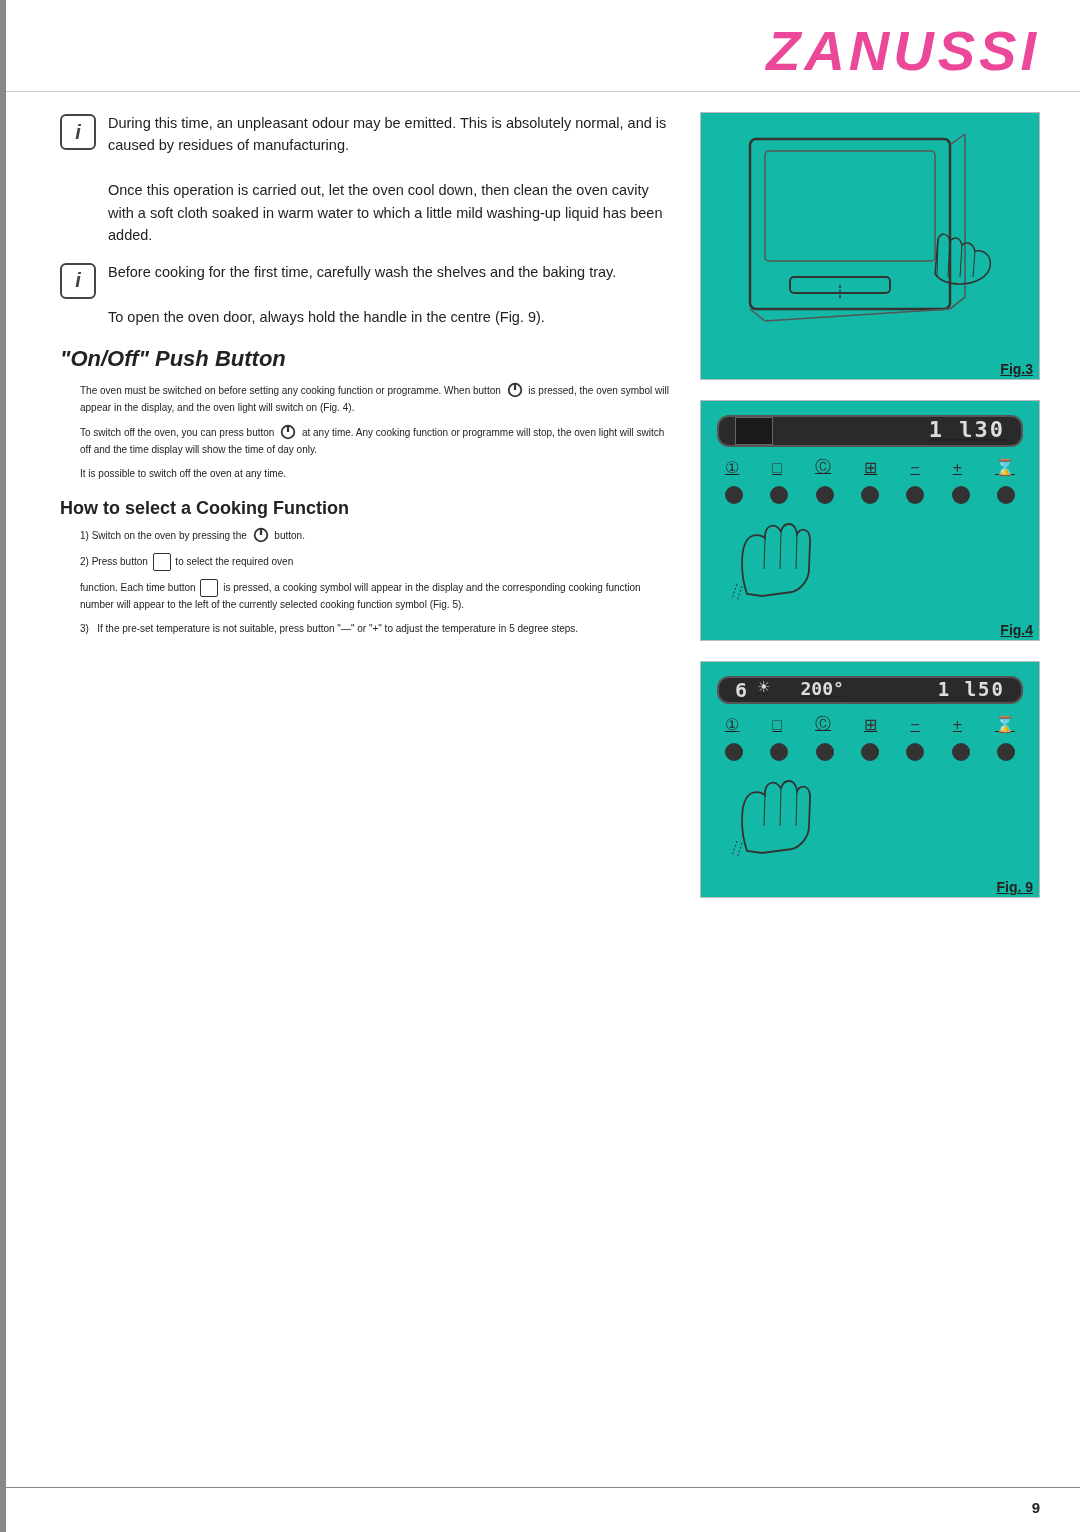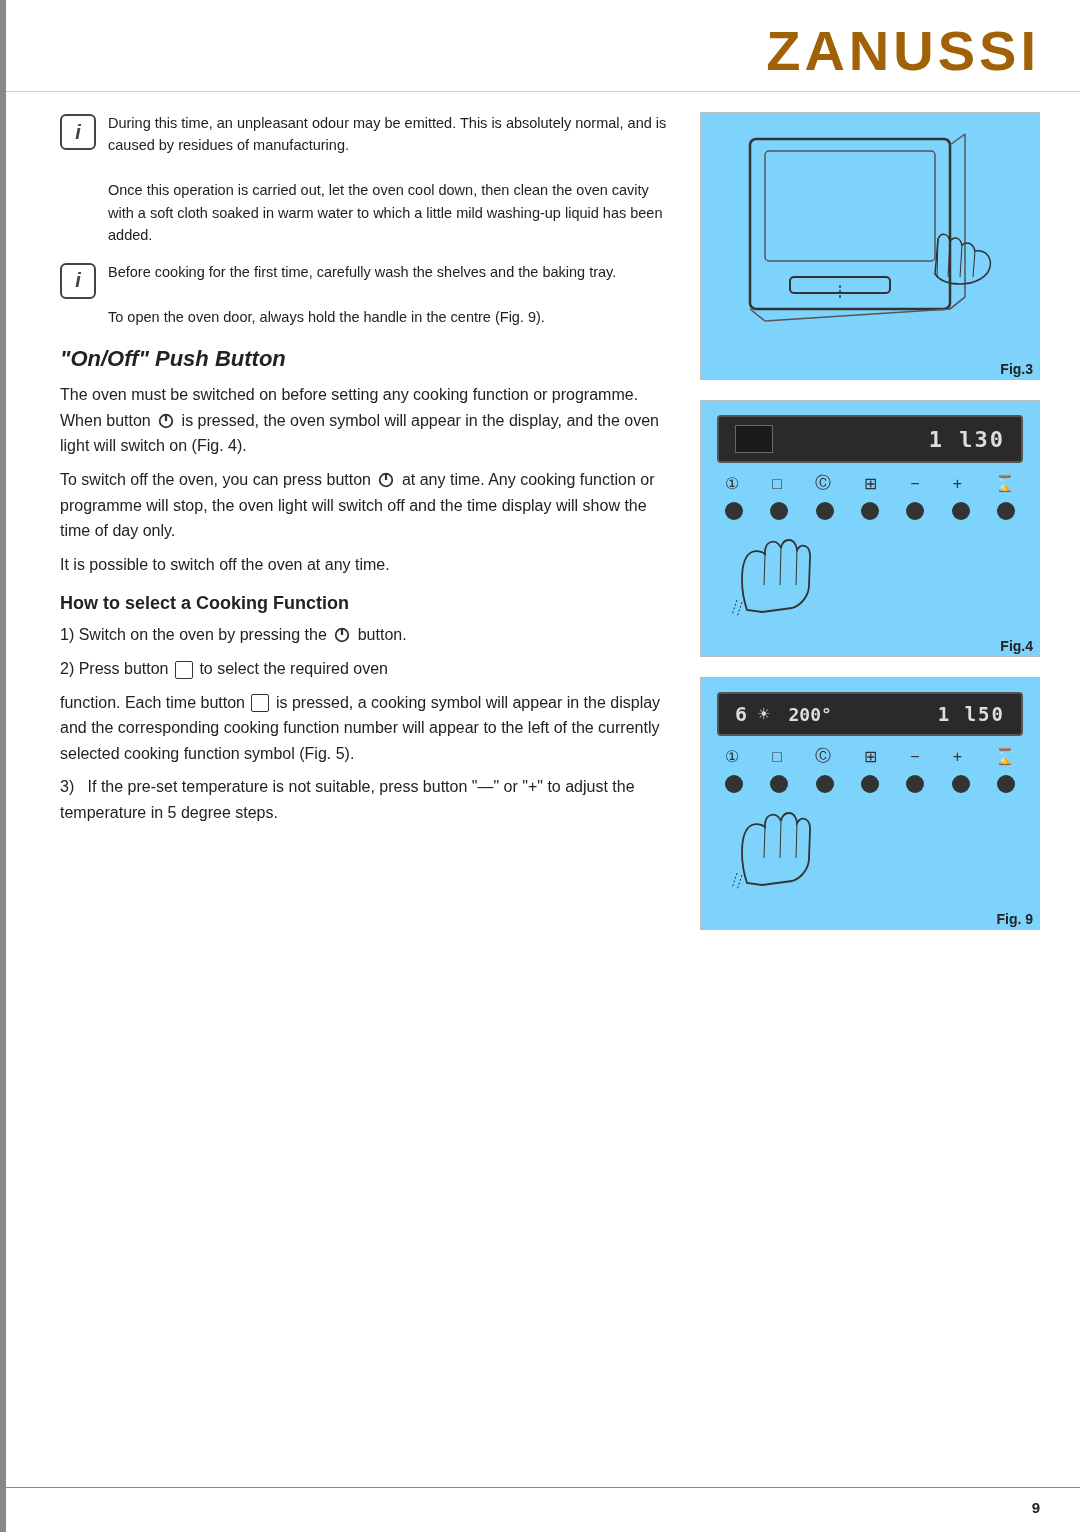--- a/index.html
+++ b/index.html
@@ -27,22 +27,23 @@
     .brand-header {
       display: flex;
       justify-content: flex-end;
       padding: 18px 40px 8px 60px;
       border-bottom: 1px solid #ccc;
     }
     .brand-name {
       font-size: 56px;
       font-weight: 900;
       letter-spacing: 4px;
-      color: #a16207;
+      color: #ec4899;
       font-family: Arial Black, Arial, sans-serif;
+      font-style: italic;
     }
 
     
     .main-content {
       display: flex;
       padding: 20px 40px 20px 60px;
       gap: 30px;
     }
 
     
@@ -99,30 +100,32 @@
 
     
     .sub-heading {
       font-size: 18px;
       font-weight: bold;
       margin: 16px 0 8px 0;
     }
 
     
     .body-text {
-      font-size: 16px;
+      font-size: 10px;
       line-height: 1.6;
       margin-bottom: 8px;
+      margin-left: 20px;
     }
 
     
     .figure-container {
       border: 1.5px solid #bbb;
-      background: #7dd3fc;
+      background: #14b8a6;
       position: relative;
+      text-decoration: underline;
     }
     .figure-label {
       font-size: 14px;
       font-weight: bold;
       text-align: right;
       padding: 2px 6px 2px 0;
       color: #222;
     }
 
     
@@ -135,26 +138,25 @@
       justify-content: center;
       align-items: center;
     }
 
     
     .oven-panel {
       padding: 14px 16px 12px;
     }
     .oven-display-row {
       display: flex;
-      align-items: center;
       justify-content: flex-end;
       background: #2a2a2a;
       border: 2px solid #555;
-      border-radius: 4px;
-      padding: 8px 16px;
+      border-radius: 12px;
+      padding: 0 16px;
       margin-bottom: 10px;
       gap: 10px;
     }
     .display-box {
       background: #1a1a1a;
       border: 1px solid #666;
       width: 38px;
       height: 28px;
       display: inline-block;
     }
@@ -414,21 +416,21 @@
       </div>
       <div class="figure-label">Fig.4</div>
     </div>
 
     <div class="figure-container">
       <div class="oven-panel">
 
         <div class="oven-display-row">
           <span class="display-num">6</span>
           <span style="color:#ddd;font-size:15px;">☀</span>
-          <span class="display-temp" style="margin-left:8px;">200°</span>
+          <span class="display-temp" style="margin-left:20px;">200°</span>
           <span class="display-time" style="font-size:19px;">1 l50</span>
         </div>
 
         <div class="button-row">
           <span class="btn-sym">①</span>
           <span class="btn-sym">□</span>
           <span class="btn-sym">Ⓒ</span>
           <span class="btn-sym">⊞</span>
           <span class="btn-sym">−</span>
           <span class="btn-sym">+</span>

